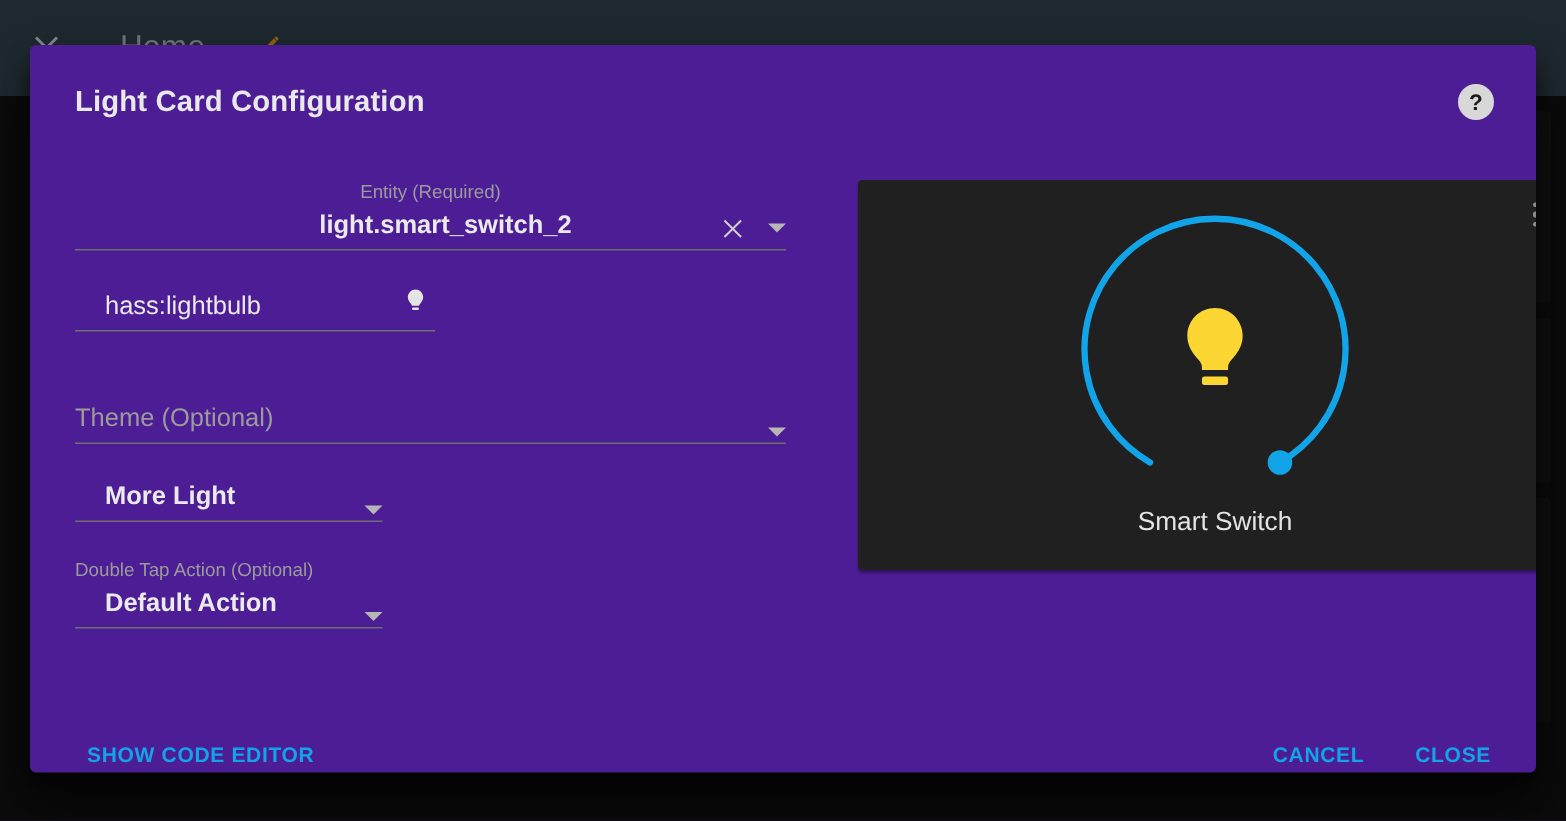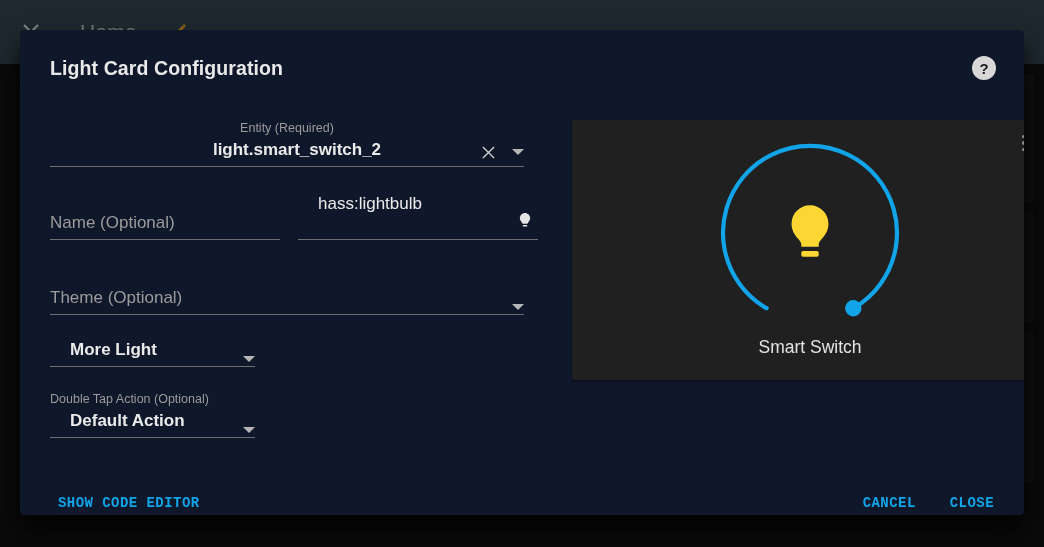--- a/index.html
+++ b/index.html
@@ -58,21 +58,21 @@
 
   
   .scrim {
     position: absolute; inset: 0;
     background: rgba(0,0,0,0.30);
   }
   .dialog {
     position: absolute;
     left: 20px; top: 30px;
     width: 1004px; height: 485px;
-    background: #0f172a;
+    background: #4c1d95;
     border-radius: 4px;
     box-shadow: 0 11px 15px rgba(0,0,0,.55), 0 24px 38px rgba(0,0,0,.42);
     overflow: hidden;
   }
 
   .dialog-header {
     position: relative;
     height: 76px;
     padding: 0 30px;
     display: flex; align-items: center;
@@ -221,21 +221,21 @@
     height: 64px;
     padding: 0 22px 0 30px;
     display: flex; align-items: center;
     justify-content: space-between;
   }
   .text-btn {
     color: #12a4e8;
     font-size: 14px;
     font-weight: bold;
     letter-spacing: .45px;
-    font-family: Liberation Mono, monospace;
+    font-family: Liberation Sans, sans-serif;
     font-stretch: condensed;
     padding: 8px 8px;
     cursor: pointer;
     background: none;
     border: none;
     text-transform: uppercase;
     margin-top: 39px;
   }
   .footer-right { display: flex; gap: 18px; }
 </style>
@@ -287,24 +287,20 @@
                 <svg width="19" height="19" viewBox="0 0 24 24">
                   <path d="M5 5 L19 19 M19 5 L5 19" stroke="#cfcfcf" stroke-width="1.7" fill="none"></path>
                 </svg>
               </div>
               <div class="caret"></div>
             </div>
           </div>
         </div>
 
         <div class="row-two">
-          <div class="field name-field">
-            <span class="field-label" style="visibility:hidden">Name (Optional)</span>
-            <span class="field-placeholder">Name (Optional)</span>
-          </div>
           <div class="field icon-field">
             <span class="field-value" style="font-weight:normal">hass:lightbulb</span>
             <div class="bulb-affix">
               <svg width="22" height="24" viewBox="0 0 24 24">
                 <path d="M12 3.2c-3.1 0-5.6 2.5-5.6 5.6 0 2.2 1.2 3.6 2.1 4.7.5.6.8 1 .8 1.6h5.4c0-.6.3-1 .8-1.6.9-1.1 2.1-2.5 2.1-4.7 0-3.1-2.5-5.6-5.6-5.6z" fill="#e4e4e4"></path>
                 <rect x="9.6" y="16.4" width="4.8" height="1.7" rx="0.5" fill="#e4e4e4"></rect>
               </svg>
             </div>
           </div>
         </div>

